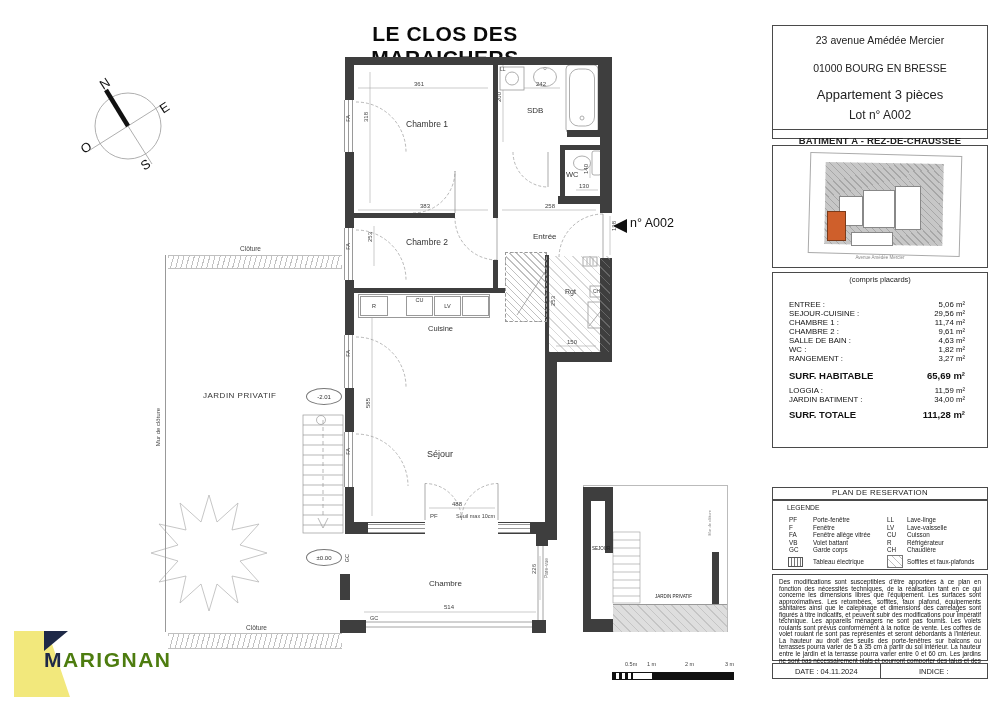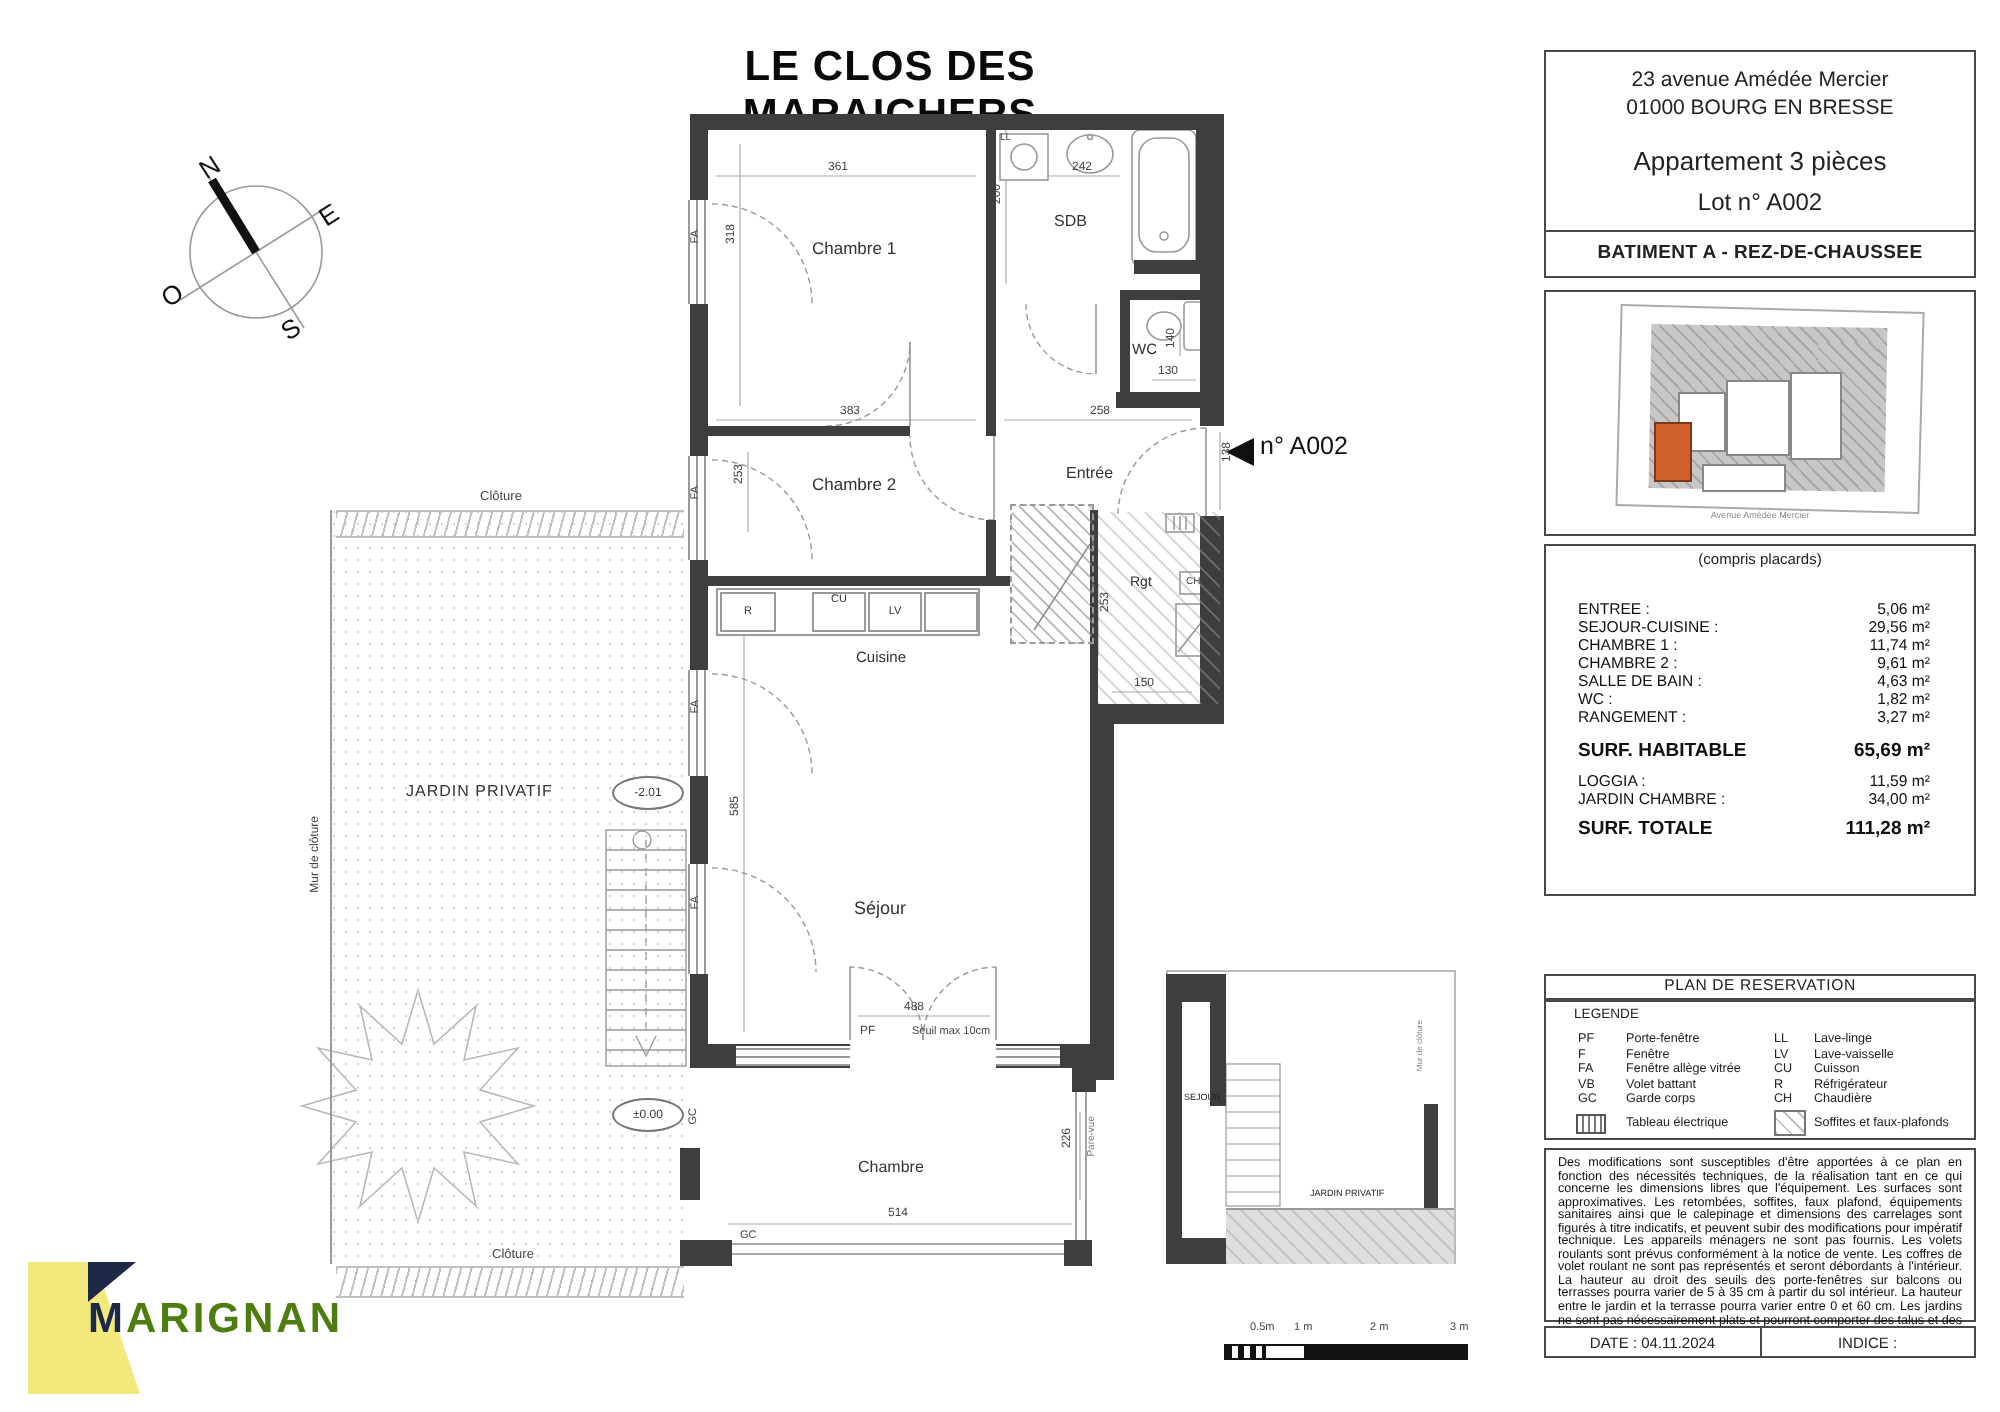--- a/index.html
+++ b/index.html
@@ -283,21 +283,21 @@
   </div>
 
   <div class="abs" style="left:14px;top:631px;width:56px;height:66px;background:#f2e87c;clip-path:polygon(0 0,60% 0,100% 100%,0 100%)"></div>
   <div class="abs" style="left:44px;top:631px;width:24px;height:20px;background:#1e2947;clip-path:polygon(0 0,100% 0,0 100%)"></div>
   <div class="abs" style="left:44px;top:648px;font-size:21px;font-weight:bold;letter-spacing:1.5px">
     <span style="color:#1e2947">M</span><span style="color:#4d7c0f">ARIGNAN</span>
   </div>
 
   <div class="pbox" style="top:25px;height:114px;text-align:center">
     <div style="font-size:10.5px;margin-top:8px">23 avenue Amédée Mercier</div>
-    <div style="font-size:10.5px;margin-top:2px">01000 BOURG EN BRESSE</div>
+    <div style="font-size:10.5px;margin-top:16px">01000 BOURG EN BRESSE</div>
     <div style="font-size:13px;margin-top:13px">Appartement 3 pièces</div>
     <div style="font-size:12px;margin-top:6px">Lot n° A002</div>
     <div style="border-top:1px solid #4a4a4a;margin-top:7px"></div>
     <div style="font-size:9.5px;font-weight:bold;margin-top:5px;letter-spacing:.2px">BATIMENT A - REZ-DE-CHAUSSEE</div>
   </div>
 
   <div class="pbox" style="top:145px;height:123px">
     <div class="abs" style="left:36px;top:8px;width:150px;height:99px;border:1px solid #aaa;transform:rotate(1.5deg)"></div>
     <div class="abs hatch" style="left:52px;top:17px;width:118px;height:82px;background-color:#c7c7c7;transform:rotate(1deg)"></div>
     <div class="abs hatch" style="left:136px;top:25px;width:30px;height:60px;background-color:#c7c7c7"></div>
@@ -342,21 +342,21 @@
         </div>
       <div class="srow bold" style="margin-top:6px">
           <span>SURF. HABITABLE</span>
           <span>65,69 m²</span>
         </div>
       <div class="srow" style="margin-top:4px">
           <span>LOGGIA :</span>
           <span>11,59 m²</span>
         </div>
       <div class="srow">
-          <span>JARDIN CHAMBRE :</span>
+          <span>JARDIN BATIMENT :</span>
           <span>34,00 m²</span>
         </div>
       <div class="srow bold" style="margin-top:4px">
           <span>SURF. TOTALE</span>
           <span>111,28 m²</span>
         </div>
     </div>
   </div>
 
   <div class="pbox" style="top:487px;height:13px;display:flex;justify-content:center">

